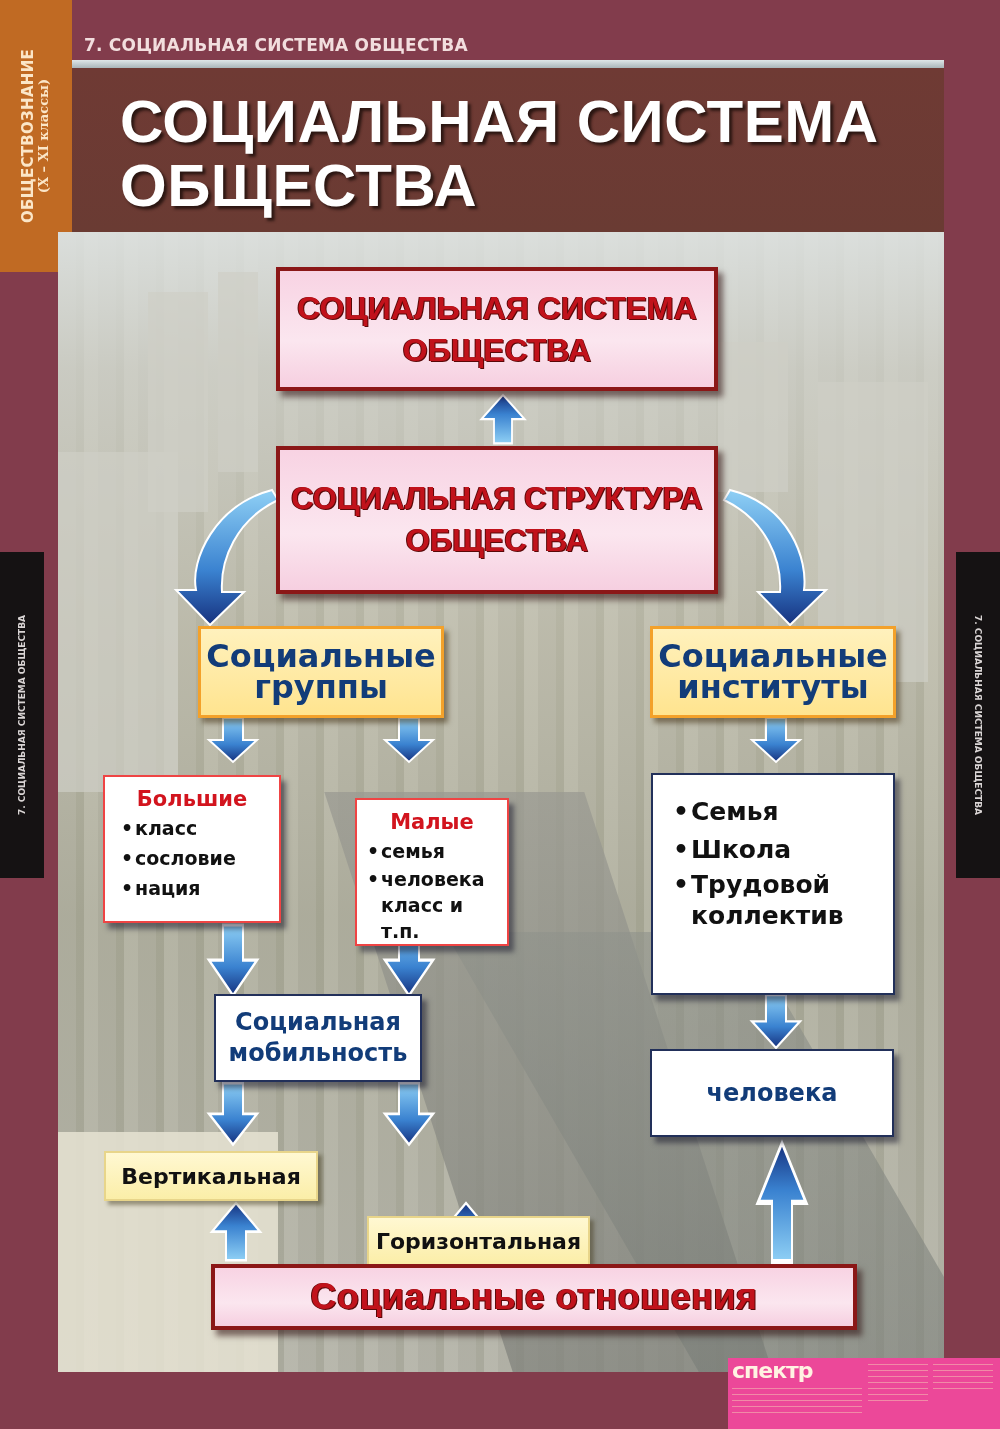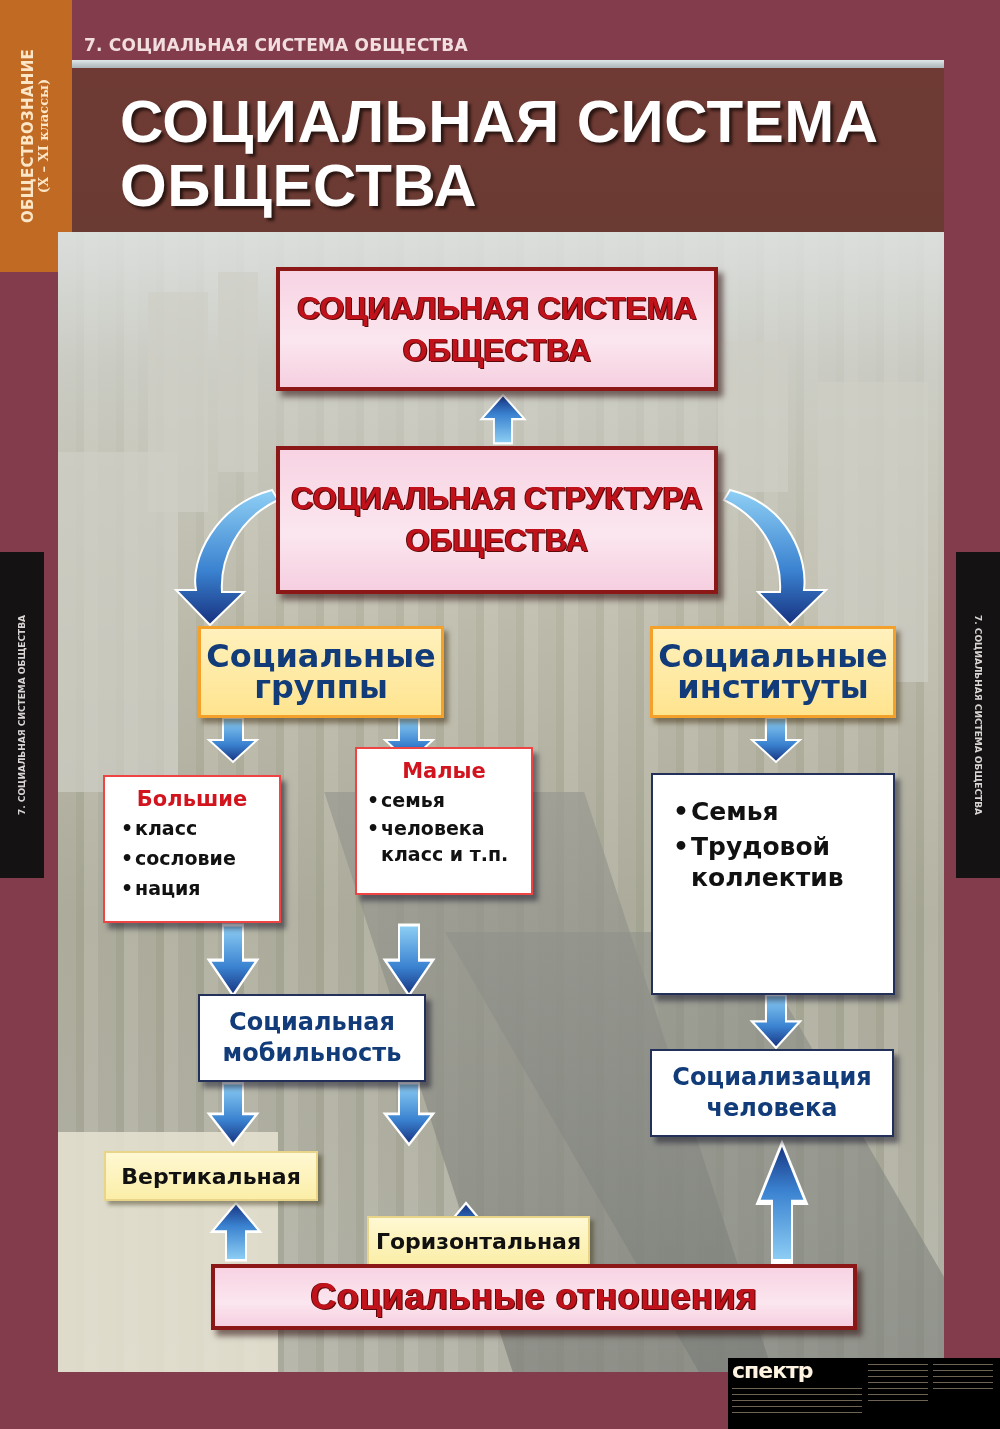--- a/index.html
+++ b/index.html
@@ -31,21 +31,21 @@
 
   
   .side-tab { position: absolute; top: 552px; width: 44px; height: 326px; background: #151213; }
   .side-tab.left { left: 0; }
   .side-tab.right { right: 0; }
   .side-tab span { position: absolute; left: 50%; top: 50%; white-space: nowrap; color: #d9d4d4; font-size: 9px; font-weight: bold; }
   .side-tab.left span { transform: translate(-50%,-50%) rotate(-90deg); }
   .side-tab.right span { transform: translate(-50%,-50%) rotate(90deg); }
 
   
-  .publisher { position: absolute; left: 728px; top: 1358px; width: 272px; height: 71px; background: #000000; color: #f6dcb8; }
+  .publisher { position: absolute; left: 728px; top: 1358px; width: 272px; height: 71px; background: #ec4899; color: #f6dcb8; }
   .publisher .logo { position: absolute; left: 4px; top: 0; font-size: 22px; font-weight: bold; color: #fff3e2; letter-spacing: -1px; }
   .publisher .fine { position: absolute; font-size: 4px; line-height: 6px; opacity: .8; }
 
   
   .box { position: absolute; display: flex; flex-direction: column; align-items: center; justify-content: center; text-align: center; }
   .box.pink { background: linear-gradient(180deg,#f8d3e3,#fbe6ef 60%,#f6cfe0); border: 4px solid #8b1717; box-shadow: 5px 6px 6px rgba(40,10,10,.55); }
   .box.pink .t { color: #c1121b; font-weight: bold; font-family: "Liberation Sans", sans-serif; text-shadow: 1px 1px 0 #5a0808, -1px 0 0 #5a0808; }
   .box.orange { background: linear-gradient(180deg,#fff1bd,#ffe48f); border: 3px solid #f3a12a; box-shadow: 4px 5px 5px rgba(60,40,10,.5); }
   .box.orange .t { color: #123c79; font-weight: bold; font-size: 32px; line-height: 31px; }
   .box.white { background: #fff; border: 2px solid #22305a; box-shadow: 5px 6px 5px rgba(20,20,40,.5); }
@@ -197,42 +197,42 @@
 
 <div class="list-box" style="left:103px;top:775px;width:178px;height:148px;">
   <div class="head">Большие</div>
   <ul>
     <li>класс</li>
     <li>сословие</li>
     <li>нация</li>
   </ul>
 </div>
 
-<div class="list-box" style="left:355px;top:747px;width:178px;height:148px;padding-left:10px;">
+<div class="list-box" style="left:355px;top:798px;width:154px;height:148px;padding-left:10px;">
   <div class="head" style="margin-left:-10px;">Малые</div>
   <ul>
     <li>семья</li>
     <li class="wrap">человека класс и т.п.</li>
   </ul>
 </div>
 
 <div class="inst-box" style="left:651px;top:773px;width:244px;height:222px;">
   <ul>
     <li>Семья</li>
+    <li>Школа</li>
     <li class="wrap">Трудовой коллектив</li>
   </ul>
 </div>
 
-<div class="box white" style="left:198px;top:994px;width:228px;height:88px;">
+<div class="box white" style="left:214px;top:994px;width:208px;height:88px;">
   <div class="t">Социальная</div>
   <div class="t">мобильность</div>
 </div>
 
 <div class="box white" style="left:650px;top:1049px;width:244px;height:88px;">
-  <div class="t">Социализация</div>
   <div class="t">человека</div>
 </div>
 
 <div class="box cream" style="left:104px;top:1151px;width:214px;height:50px;">
   <div class="t">Вертикальная</div>
 </div>
 
 <div class="box cream" style="left:367px;top:1216px;width:223px;height:50px;">
   <div class="t">Горизонтальная</div>
 </div>

